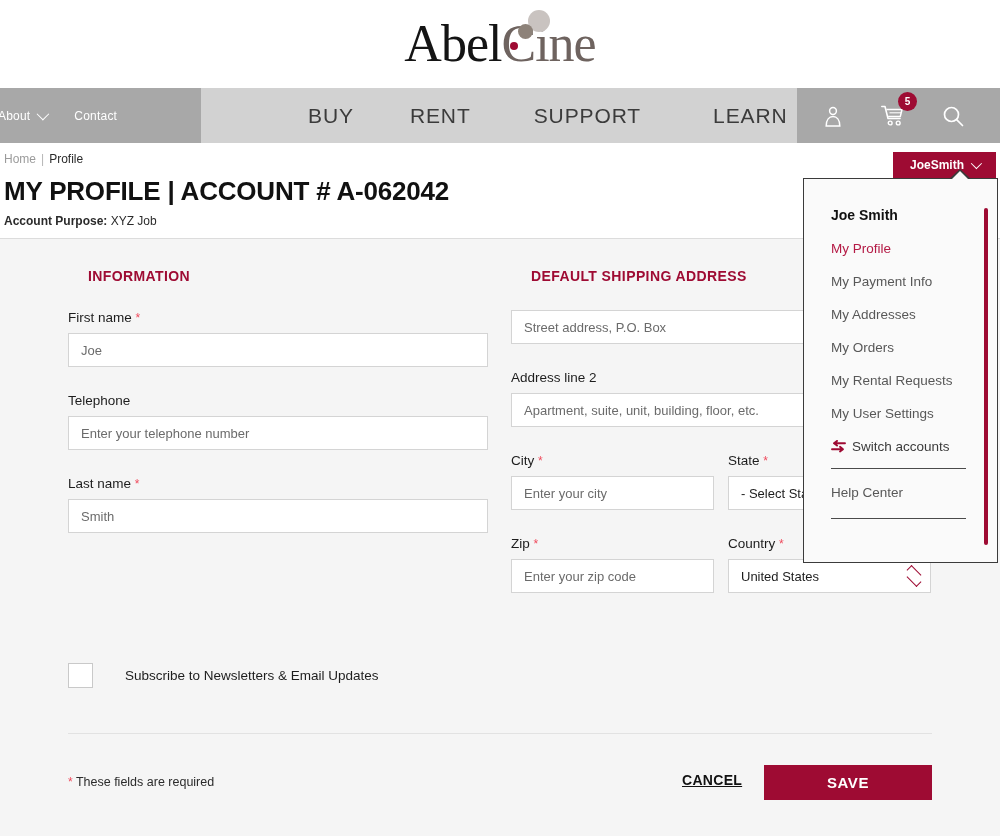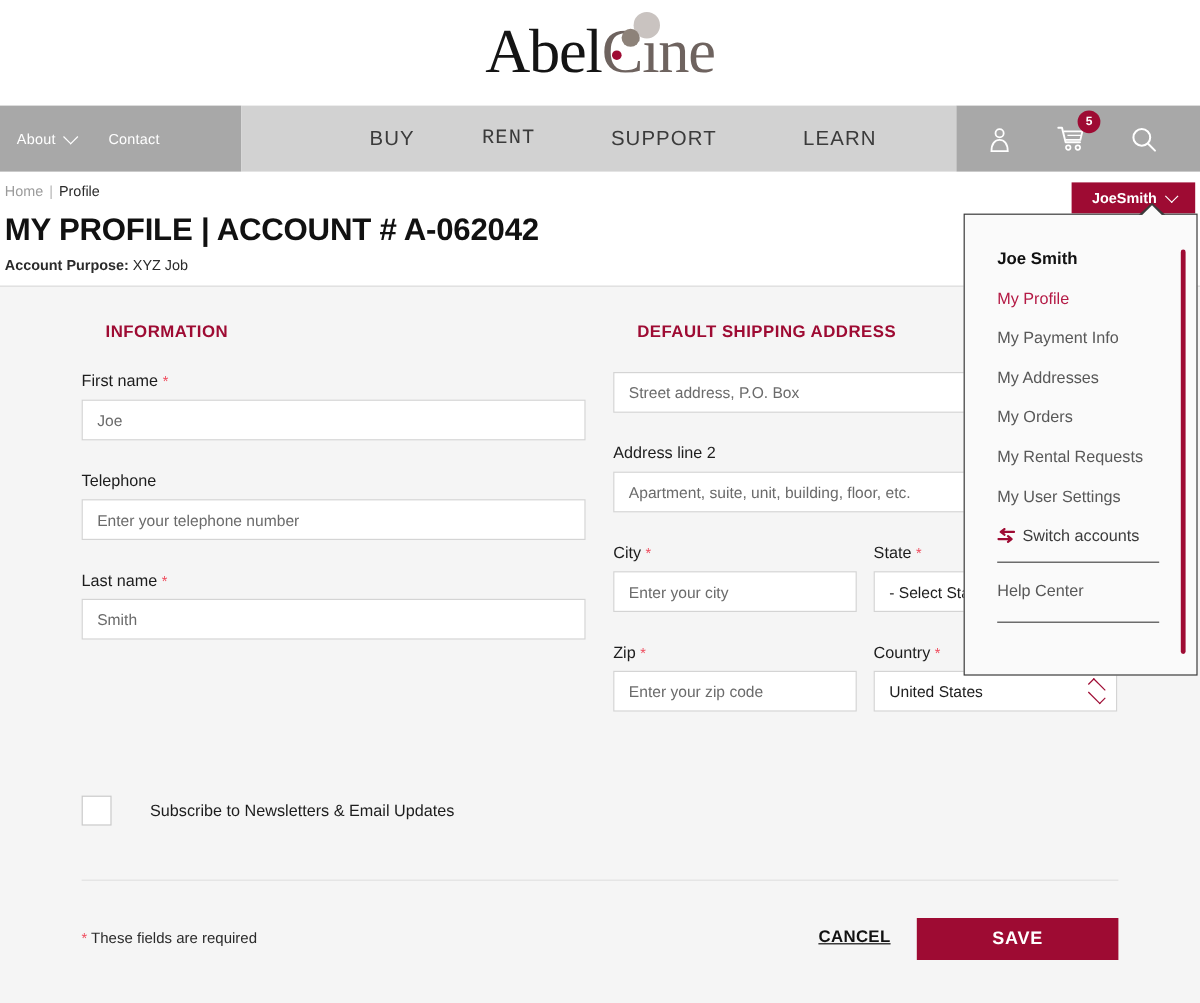--- a/index.html
+++ b/index.html
@@ -23,35 +23,35 @@
   }
   .logo-abel { color:#141414; }
   .logo-c { color:#6e635f; }
   .logo-ine { color:#6e635f; }
   .logo-dot-lg { position:absolute; width:22px; height:22px; border-radius:50%; background:#c9c3c0; top:2px; left:128px; }
   .logo-dot-md { position:absolute; width:15px; height:15px; border-radius:50%; background:#8d8279; top:16px; left:118px; }
   .logo-dot-sm { position:absolute; width:8px; height:8px; border-radius:50%; background:#9e0b33; top:34px; left:110px; }
 
   
   .nav { height:55px; display:flex; align-items:stretch; }
-  .nav-left { width:201px; background:#a8a8a8; display:flex; align-items:center; padding-left:16px; }
+  .nav-left { width:201px; background:#a8a8a8; display:flex; align-items:center; padding-left:0px; }
   .nav-left a { color:#ffffff; font-size:12px; text-decoration:none; font-family:"Liberation Sans", sans-serif; letter-spacing:.2px; }
   .nav-about { display:flex; align-items:center; gap:7px; margin-left:-2px; }
   .nav-contact { margin-left:28px; }
   .chev-down {
     display:inline-block; width:9px; height:9px;
     border-right:1.6px solid #fff; border-bottom:1.6px solid #fff;
     transform: rotate(45deg) translateY(-2px);
   }
   .nav-mid { flex:1; background:#d2d2d2; display:flex; align-items:center; }
   .nav-mid a {
-    color:#3b3b3b; font-size:17px; text-decoration:none; letter-spacing:.9px;
+    color:#3b3b3b; font-size:21px; text-decoration:none; letter-spacing:.9px;
   }
   .nav-mid .m1 { margin-left:107px; }
-  .nav-mid .m2 { margin-left:56px;font-family:Liberation Mono, monospace; }
+  .nav-mid .m2 { margin-left:56px; }
   .nav-mid .m3 { margin-left:63px; }
   .nav-mid .m4 { margin-left:72px; }
   .nav-right { width:203px; background:#a8a8a8; display:flex; align-items:center; justify-content:flex-start; gap:36px; padding-left:24px; position:relative; }
   .icon-btn { position:relative; width:24px; height:26px; display:flex; align-items:center; justify-content:center; cursor:pointer; }
   .cart-badge {
     position:absolute; top:-11px; right:-12px;
     width:19px; height:19px; border-radius:50%;
     background:#9e0b33; color:#fff; font-size:10px; font-weight:bold;
     display:flex; align-items:center; justify-content:center;
   }

